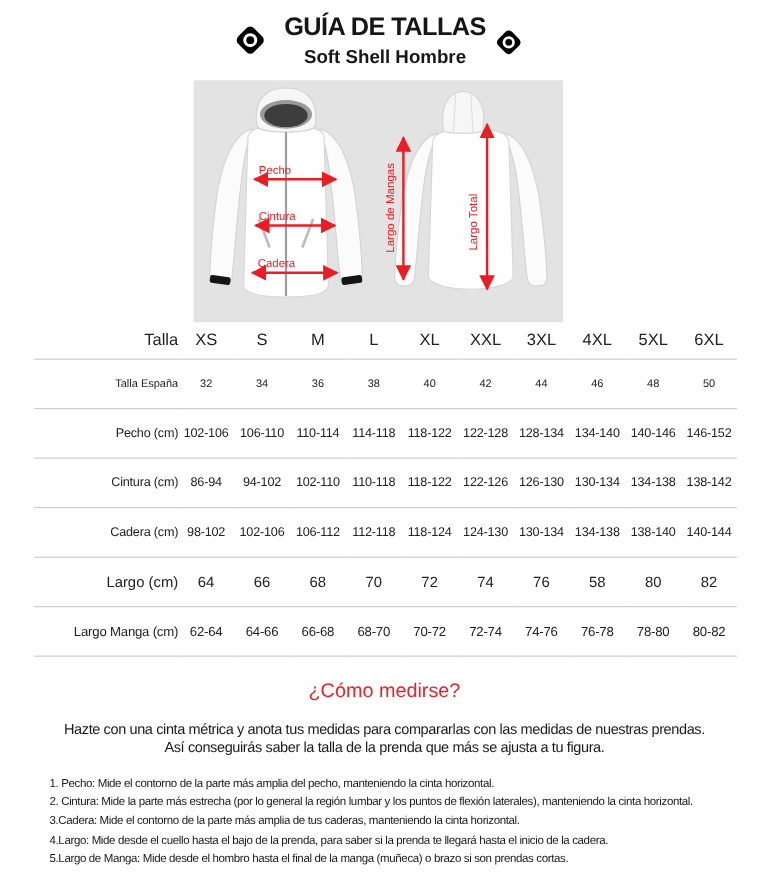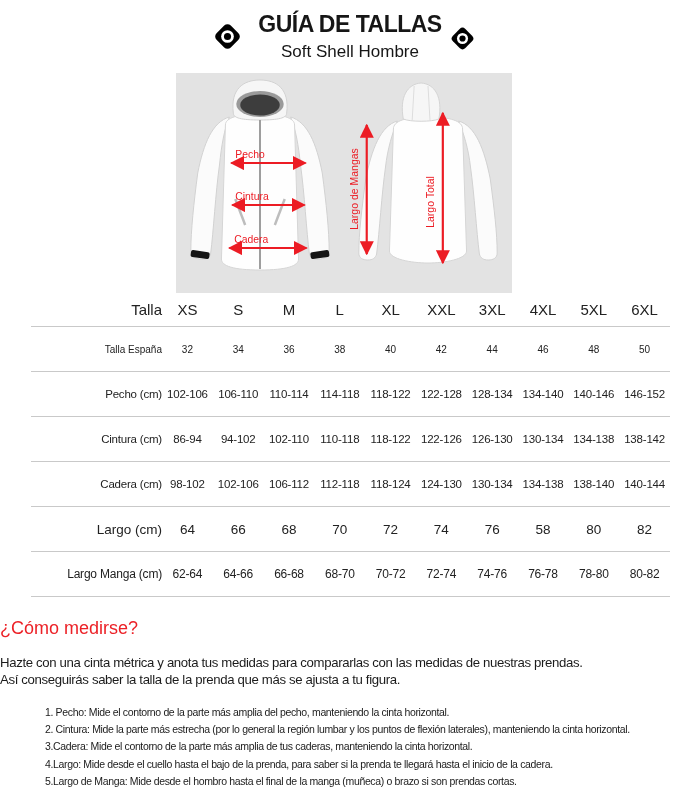--- a/index.html
+++ b/index.html
@@ -3,39 +3,39 @@
 <meta charset="utf-8">
 <style>
   html,body{margin:0;padding:0;}
   body{
     width:700px;height:800px;position:relative;background:#ffffff;
     font-family:"Liberation Sans", sans-serif;color:#1e1e1e;overflow:hidden;
   }
   
   .header{position:absolute;top:0;left:0;width:700px;text-align:center;}
   .title{margin:11px 0 0;font-size:23px;font-weight:700;letter-spacing:-0.5px;color:#161616;}
-  .subtitle{margin:4px 0 0;font-size:17px;font-weight:400;color:#161616;}
+  .subtitle{margin:4px 0 0;font-size:17px;font-weight:700;color:#161616;}
   .brand-icon{position:absolute;}
   .brand-icon.left{left:212px;top:21px;width:31px;height:31px;}
   .brand-icon.right{left:449px;top:25px;width:27px;height:27px;}
   
   .panel{position:absolute;left:176px;top:73px;width:336px;height:220px;background:#e3e3e3;}
   .panel svg{display:block;}
   
   .size-table{position:absolute;left:31px;top:292px;width:639px;border-collapse:collapse;table-layout:fixed;}
   .size-table td{text-align:center;vertical-align:middle;padding:0;color:#222;}
   .size-table tr{border-bottom:1px solid #c9c9c9;}
   .size-table tr.r0 td{height:34px;font-size:15px;}
   .size-table tr.r1 td{height:44px;font-size:10px;}
   .size-table tr.r2 td,.size-table tr.r3 td,.size-table tr.r4 td{height:44px;font-size:11.5px;letter-spacing:-0.2px;}
   .size-table tr.r5 td{height:44px;font-size:13.5px;}
   .size-table tr.r6 td{height:44px;font-size:12px;letter-spacing:-0.2px;}
   .size-table td.lbl{text-align:right;font-size:15px;letter-spacing:0;}
   
-  .howto{position:absolute;top:618px;left:0;width:699px;}
+  .howto{position:absolute;top:618px;left:0;width:699px;text-align:center;}
   .howto-heading{margin:0;font-size:18px;font-weight:400;color:#ec2127;}
   .intro{margin:16px 0 0;font-size:13.2px;letter-spacing:-0.35px;line-height:16.5px;white-space:nowrap;color:#1b1b1b;}
   .steps{position:absolute;top:704px;left:45px;font-size:10.5px;letter-spacing:-0.35px;line-height:17.2px;white-space:nowrap;color:#1b1b1b;}
 </style>
 </head>
 <body>
 
 <div class="header">
   <div class="title">GUÍA DE TALLAS</div>
   <div class="subtitle">Soft Shell Hombre</div>

